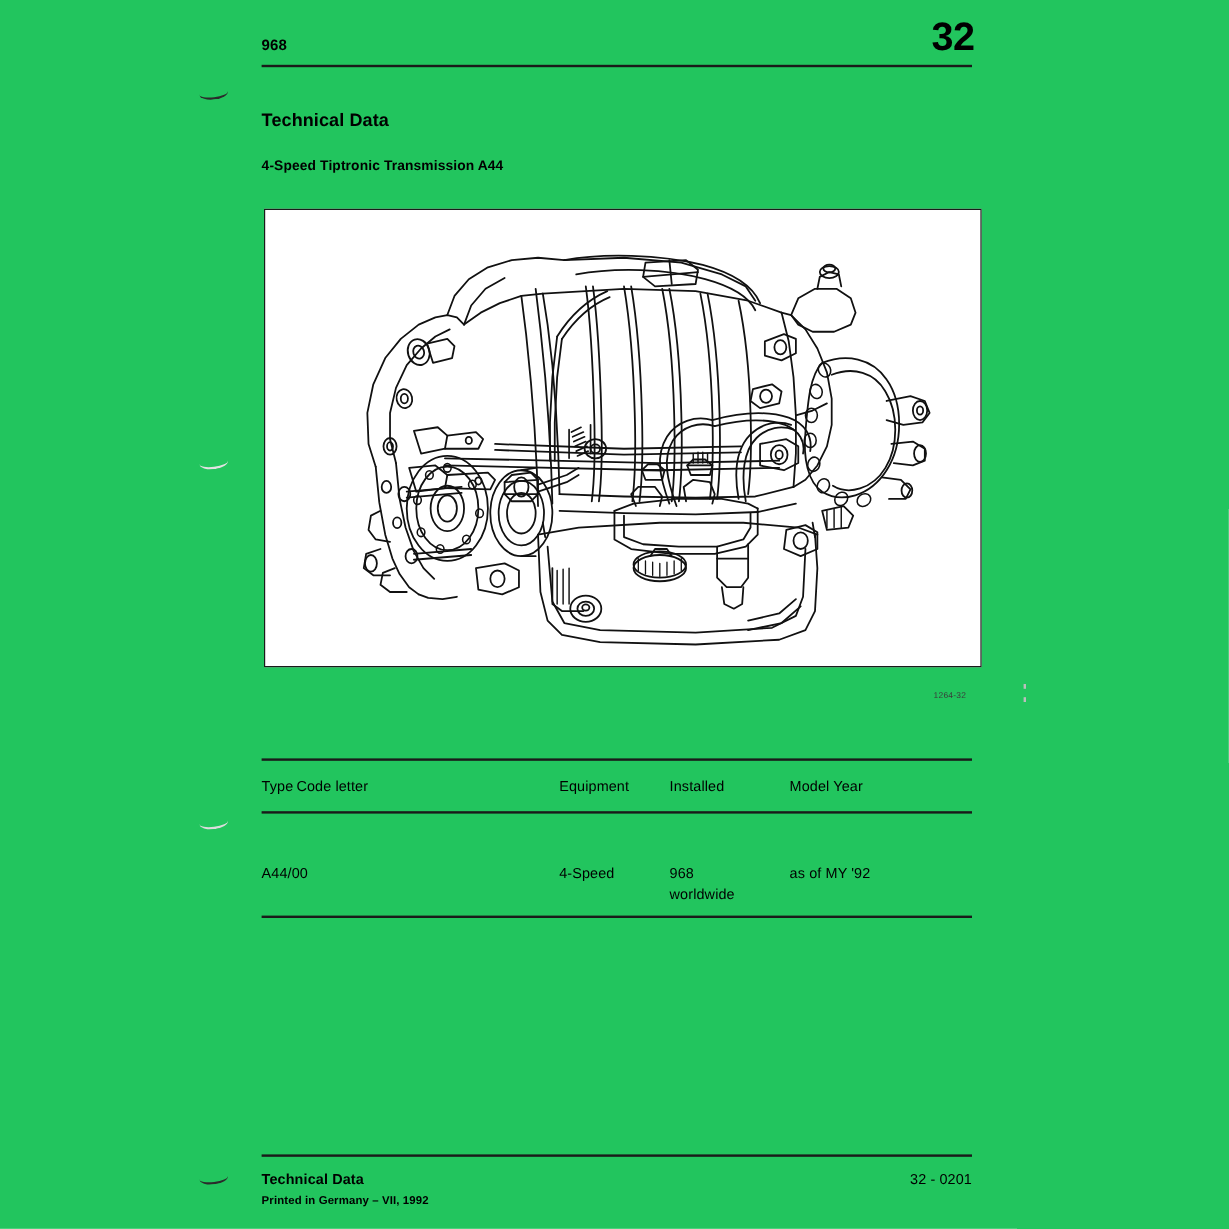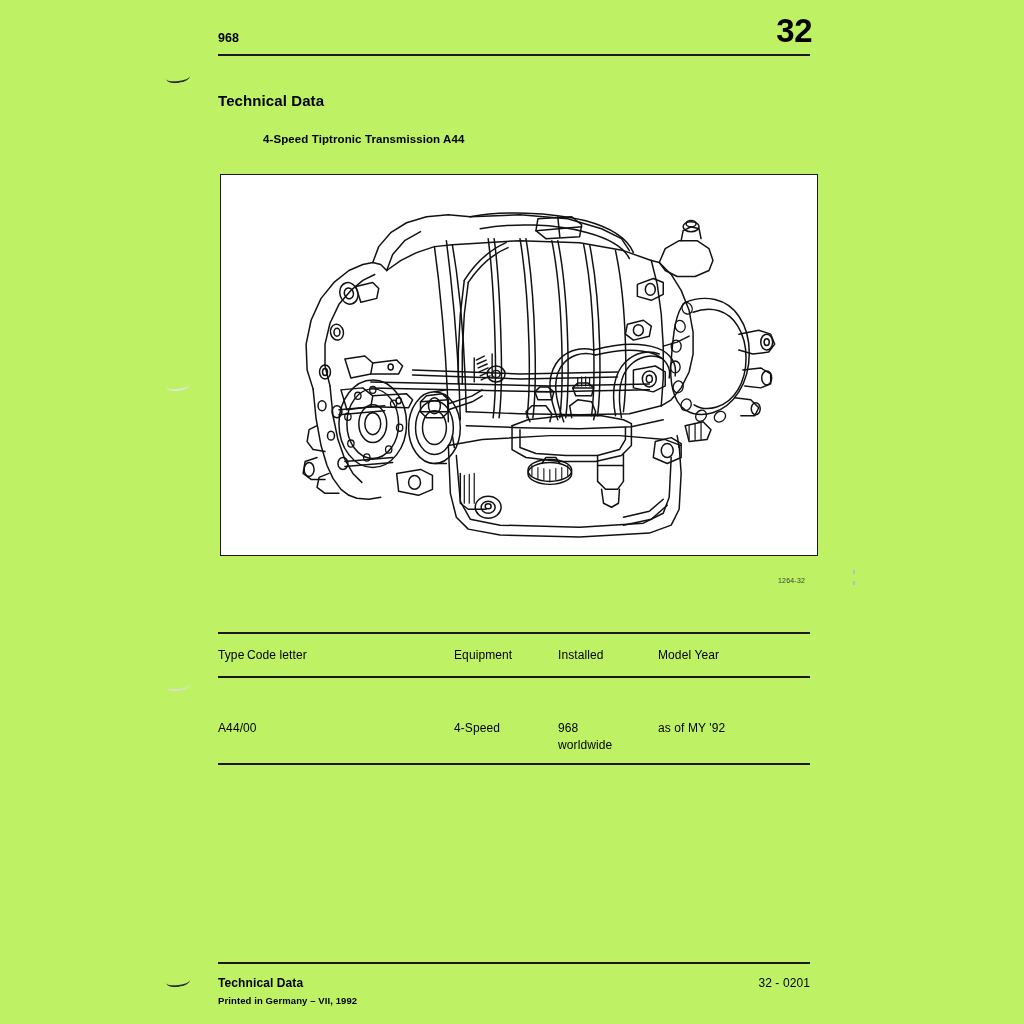--- a/index.html
+++ b/index.html
@@ -12,21 +12,21 @@
     height: 1024px;
     position: relative;
     font-family: "Liberation Sans", sans-serif;
     color: #000000;
     overflow: hidden;
   }
 
   .page {
     position: absolute;
     inset: 0;
-    background: #bef264;
+    background: #22c55e;
   }
 
   
   .header {
     position: absolute;
     left: 218px;
     top: 24px;
     width: 592px;
     height: 32px;
   }
@@ -75,21 +75,20 @@
     font-weight: bold;
     letter-spacing: 0.1px;
   }
   .sub-title {
     position: absolute;
     left: 218px;
     top: 133px;
     font-size: 11.5px;
     font-weight: bold;
     letter-spacing: 0.1px;
-    margin-left: 45px;
   }
 
   
   .figure-frame {
     position: absolute;
     left: 220px;
     top: 174px;
     width: 598px;
     height: 382px;
     border: 1.6px solid #1a1a1a;
@@ -156,21 +155,21 @@
 
   .cell {
     position: absolute;
     font-size: 12px;
     letter-spacing: 0.1px;
     line-height: 17px;
     white-space: pre-line;
   }
   .c-type      { left: 0px;   top: 15px; }
   .c-code      { left: 29px;  top: 15px; }
-  .c-equip     { left: 236px; top: 15px; }
+  .c-equip     { left: 248px; top: 15px; }
   .c-install   { left: 340px; top: 15px; }
   .c-model     { left: 440px; top: 15px; }
 
   .trow .cell { top: 44px; }
 
   
   .footer-rule {
     position: absolute;
     left: 218px;
     top: 962px;

